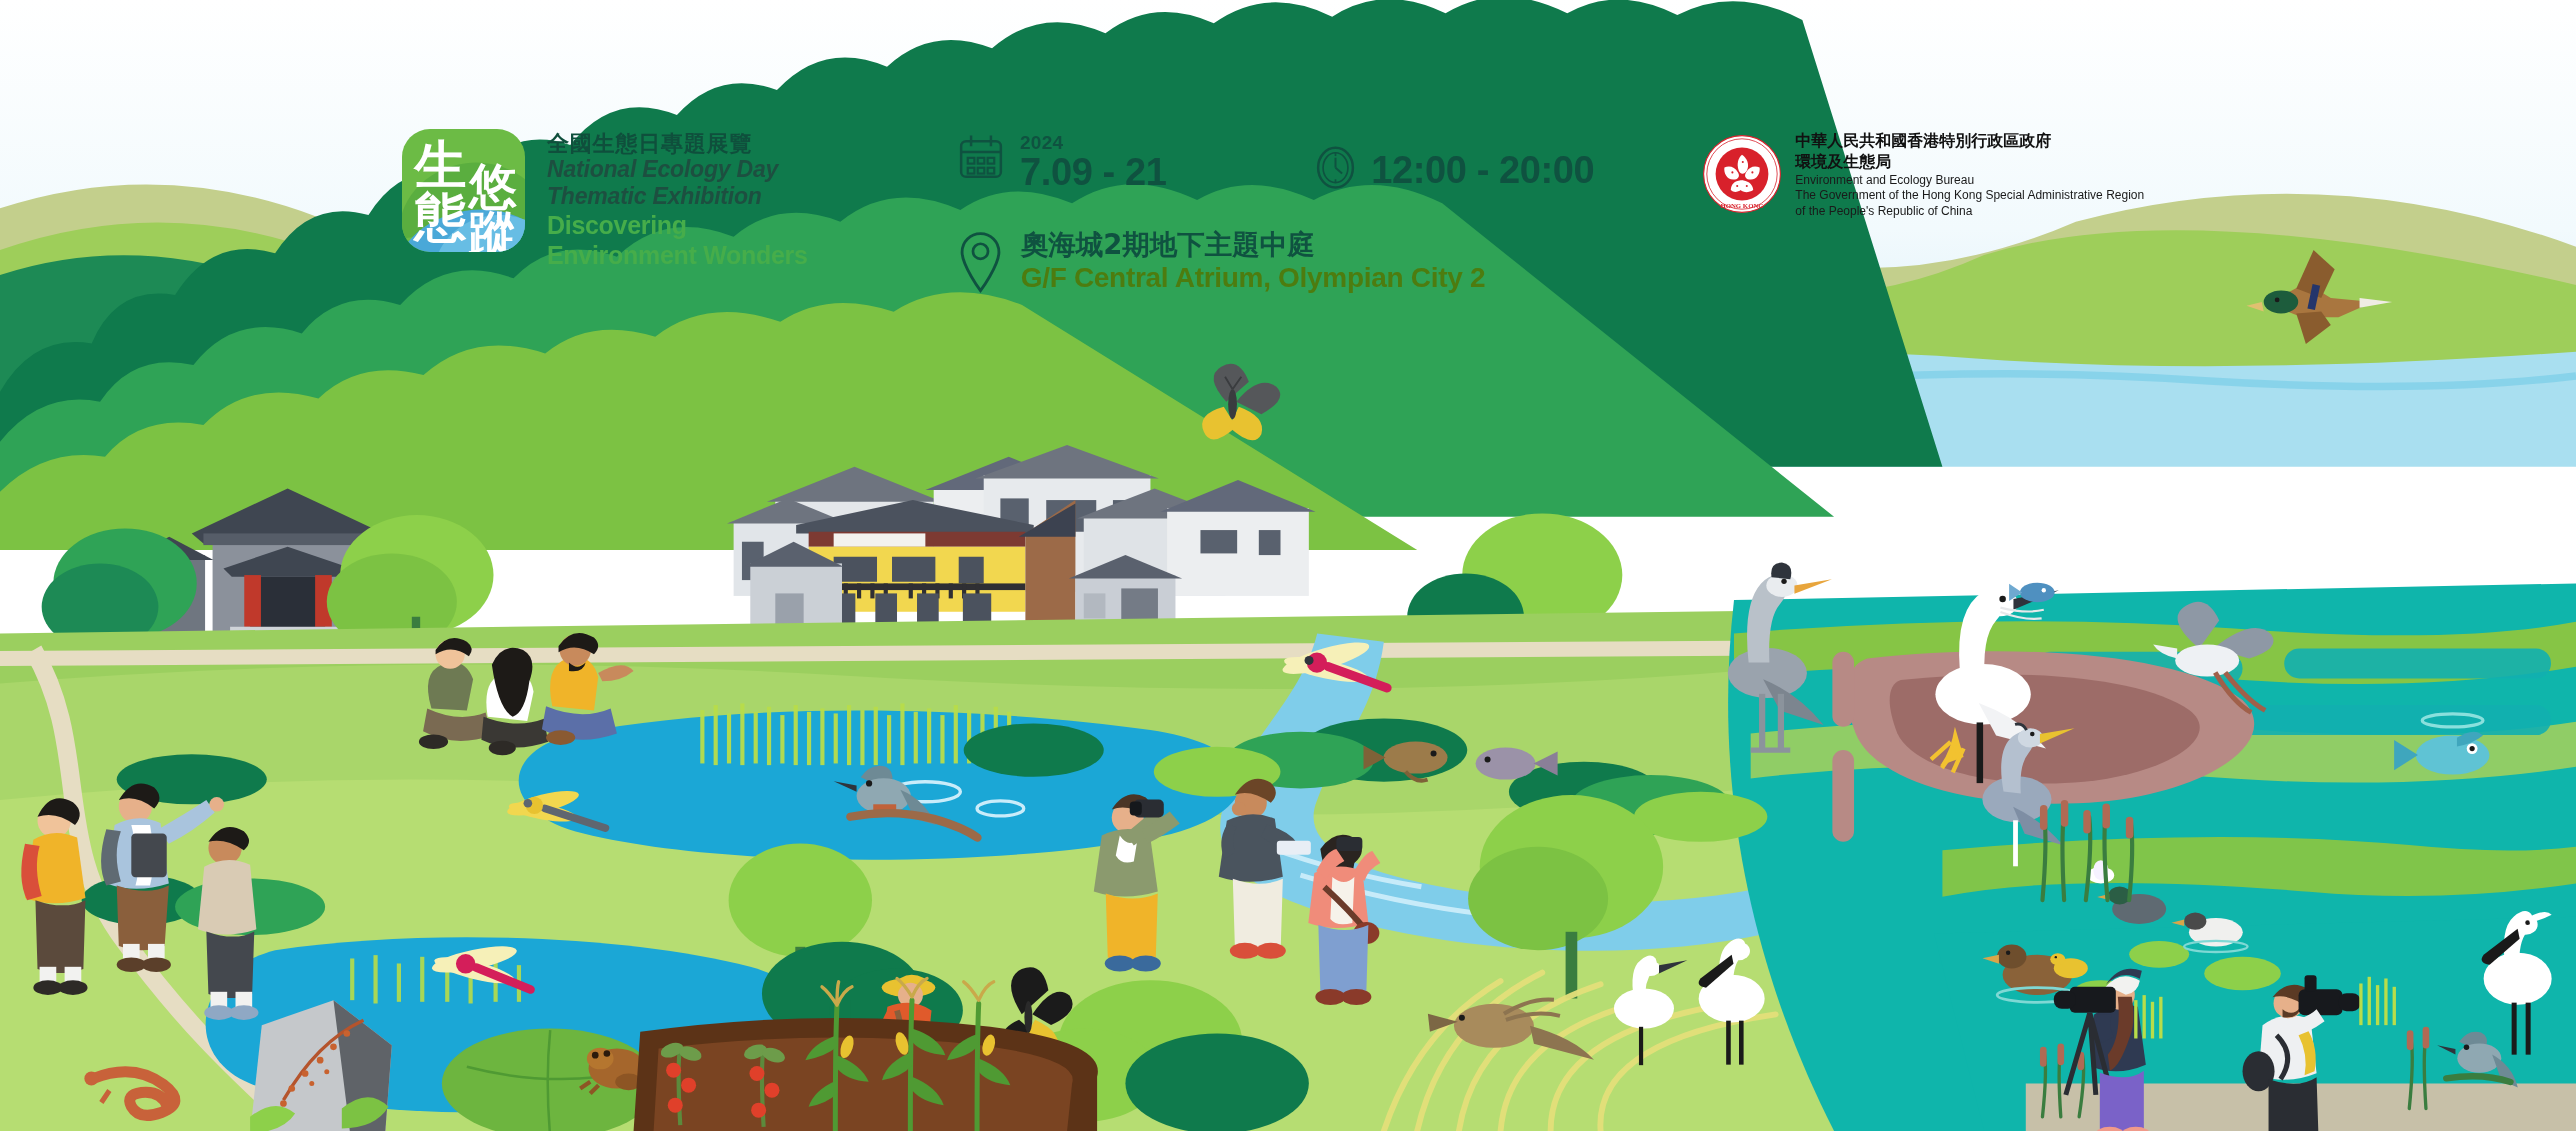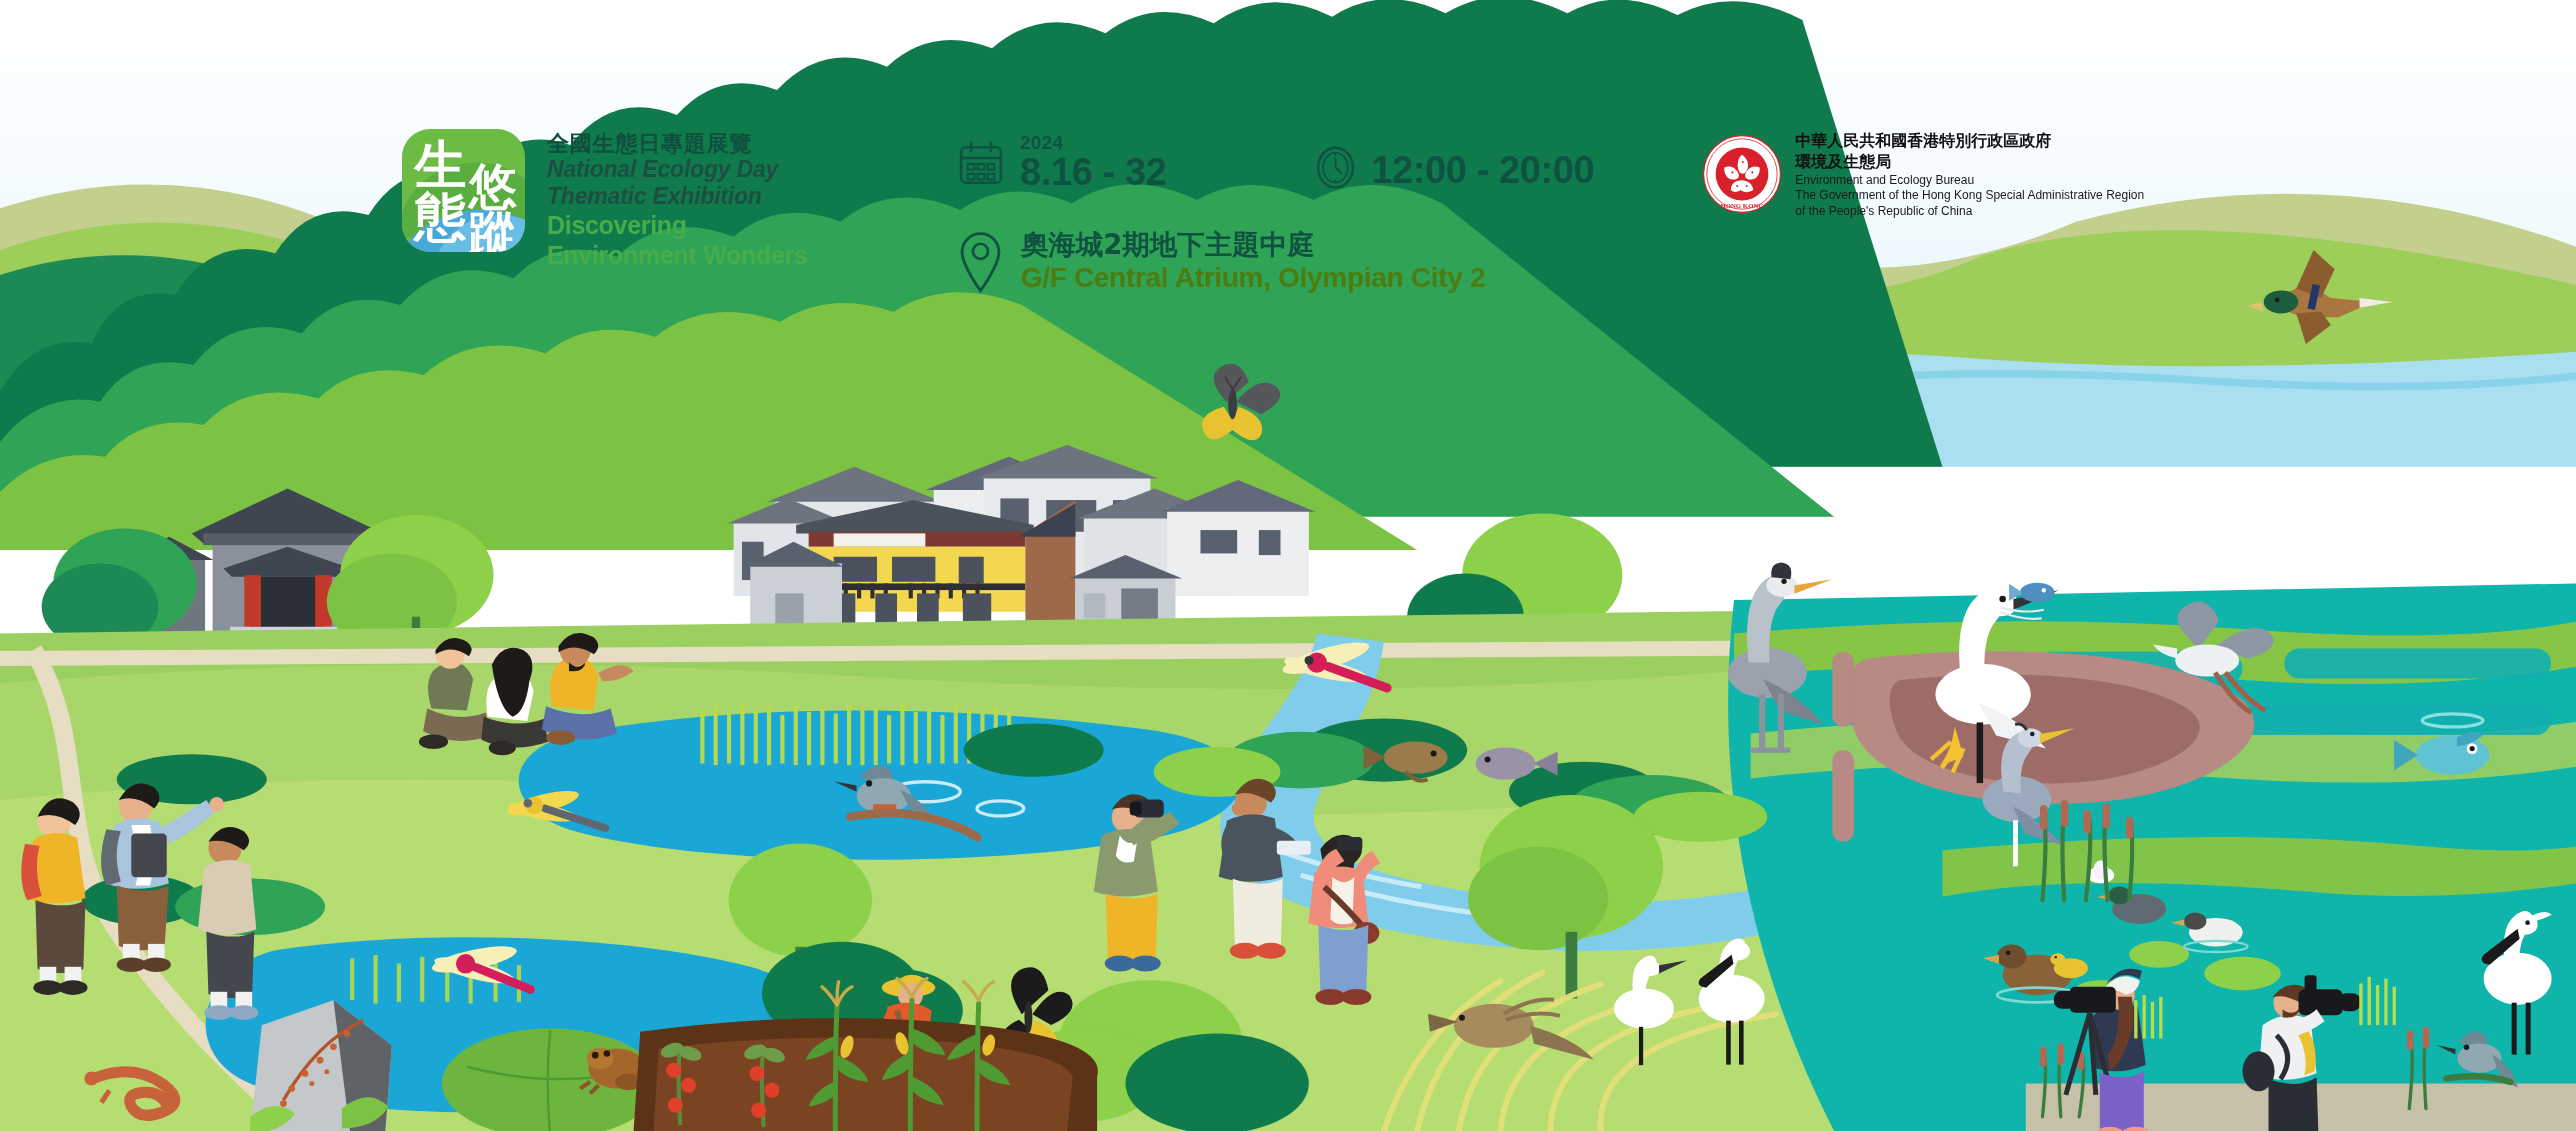--- a/index.html
+++ b/index.html
@@ -52,21 +52,21 @@
     font-size:22px; font-weight:700; color:#0f4f3c; letter-spacing:0.8px; line-height:1.16;
   }
   .t-en1, .t-en2 {
     font-size:23px; font-weight:600; color:#1d4f40; line-height:1.18; letter-spacing:-0.2px;font-style:italic;
   }
   .t-tag {
     font-size:25px; font-weight:700; color:#46ad4a; line-height:1.2; letter-spacing:-0.3px;
   }
 
   
-  .info-date { position:absolute; left:957px; top:133px; display:flex; align-items:center; gap:15px; }
+  .info-date { position:absolute; left:957px; top:133px; display:flex; align-items:flex-start; gap:15px; }
   .info-time { position:absolute; left:1313px; top:142px; display:flex; align-items:flex-end; gap:13.3px; }
   .info-loc  { position:absolute; left:957px; top:227px; display:flex; align-items:flex-end; gap:16.7px; }
 
   .ico { flex:0 0 auto; display:block; }
   .yr { font-size:19px; font-weight:700; color:#0f5240; line-height:1; letter-spacing:0.3px; }
   .big { font-size:38px; font-weight:800; color:#0f5240; line-height:1.06; letter-spacing:-0.4px; }
   .loc-cn { font-family:"DejaVu Sans", sans-serif; font-size:27.5px; font-weight:700; color:#0f5240; line-height:1.2; }
   .loc-en { font-size:28px; font-weight:800; color:#4d7c0f; line-height:1.18; letter-spacing:-0.3px; }
 
   
@@ -950,21 +950,21 @@
           <rect x="13" y="30" width="8" height="7"></rect>
             <rect x="25" y="30" width="8" height="7"></rect>
             <rect x="37" y="30" width="8" height="7"></rect>
           <rect x="13" y="42" width="8" height="7"></rect>
             <rect x="25" y="42" width="8" height="7"></rect>
             <rect x="37" y="42" width="8" height="7"></rect>
         </g>
       </svg>
       <div>
         <div class="yr">2024</div>
-        <div class="big">8.16 - 32</div>
+        <div class="big">7.09 - 21</div>
       </div>
     </div>
 
     <div class="info-time">
       <svg class="ico" width="45" height="48" viewBox="0 0 54 58">
         <ellipse cx="27" cy="31" rx="21" ry="24" fill="none" stroke="#0f5240" stroke-width="3"></ellipse>
         <ellipse cx="27" cy="31" rx="15" ry="18" fill="none" stroke="#0f5240" stroke-width="2"></ellipse>
         <line x1="27" y1="31" x2="27" y2="19" stroke="#0f5240" stroke-width="2.4"></line>
         <line x1="27" y1="31" x2="35" y2="38" stroke="#0f5240" stroke-width="2.4"></line>
         <line x1="27" y1="13" x2="27" y2="17" stroke="#0f5240" stroke-width="2"></line>

